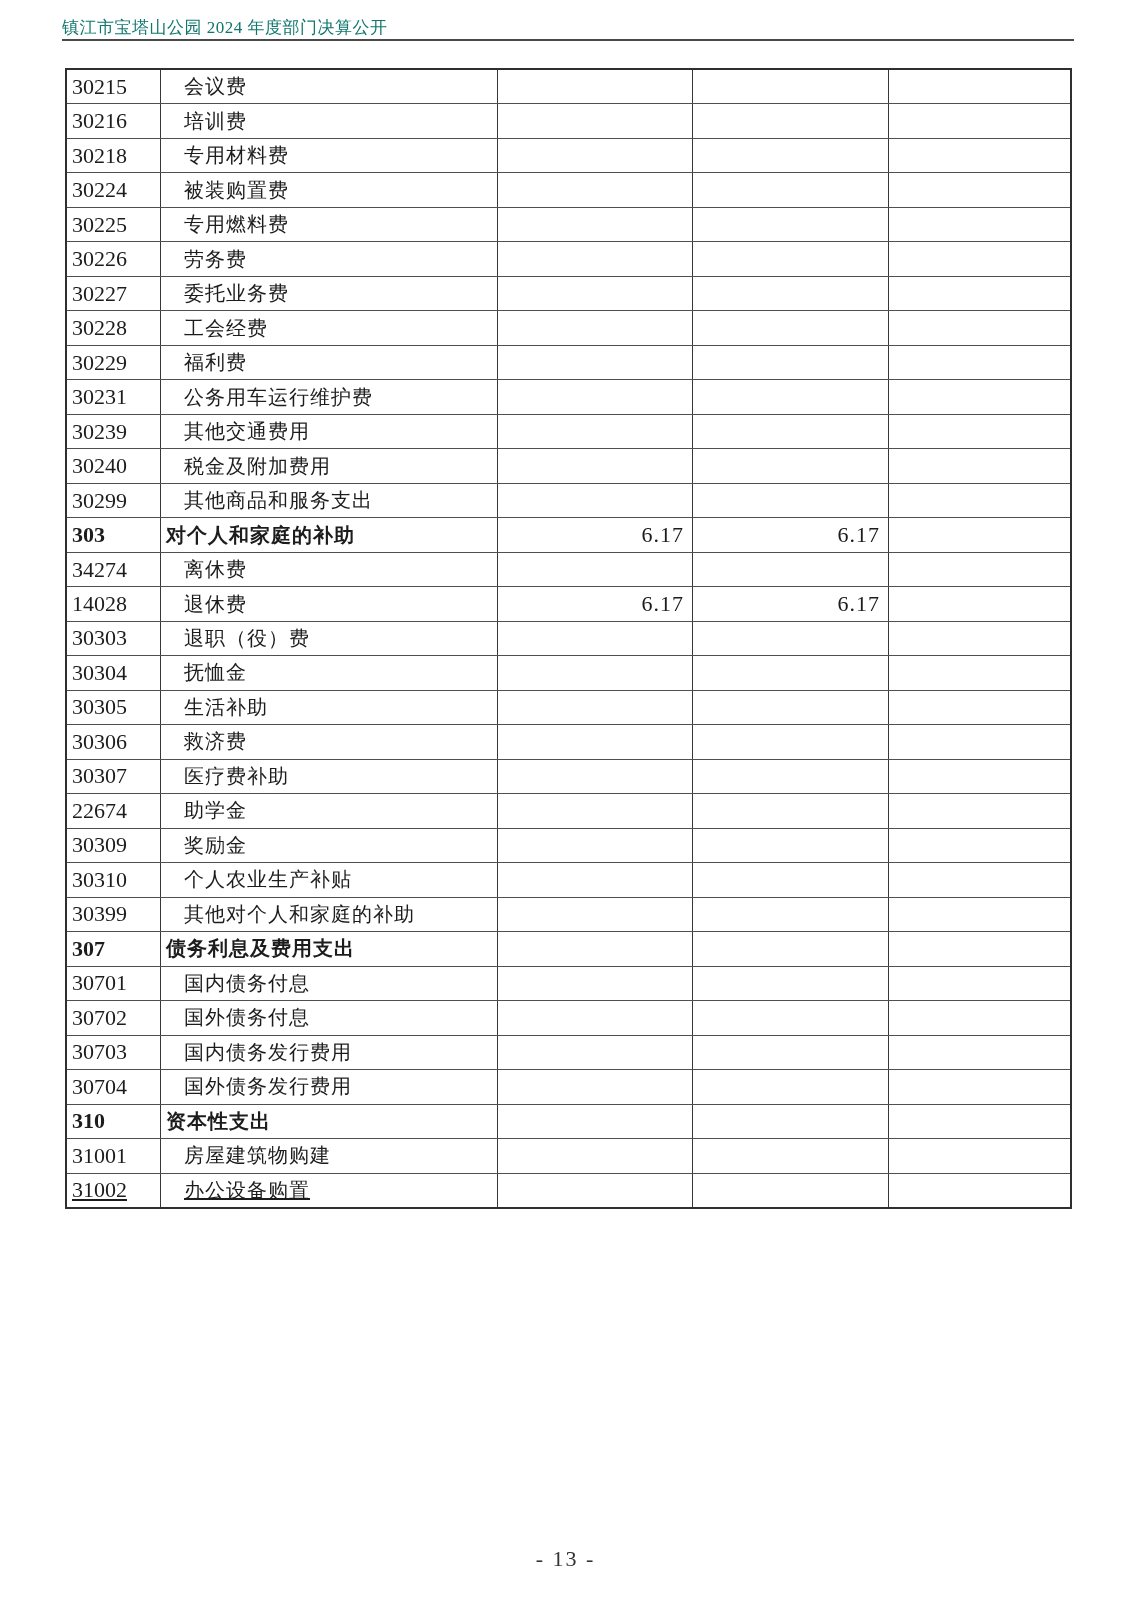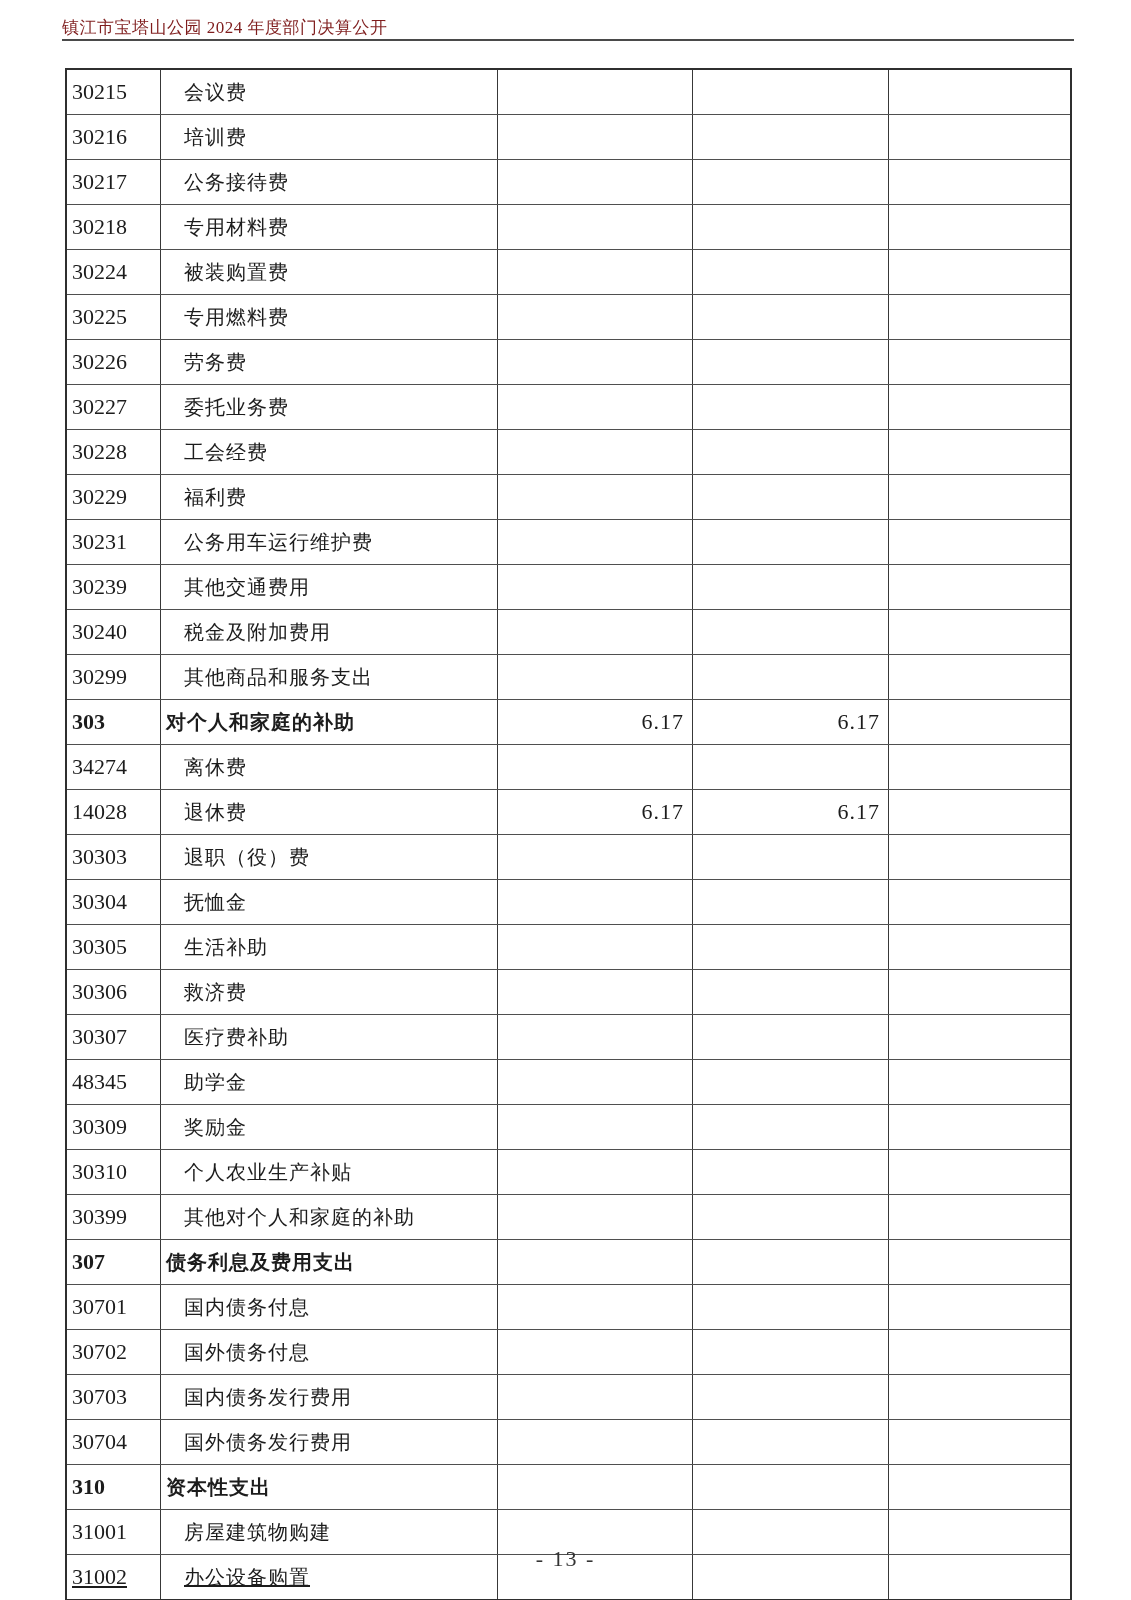--- a/index.html
+++ b/index.html
@@ -5,31 +5,31 @@
   html, body { margin: 0; padding: 0; }
   body {
     width: 1131px; height: 1600px;
     background: #ffffff;
     position: relative;
     font-family: "Liberation Serif", "DejaVu Serif", serif;
     color: #1c1c1c;
   }
   .doc-header {
     position: absolute; left: 62px; top: 16px;
-    font-size: 17px; letter-spacing: 0.5px; color: #7f1d1d;
+    font-size: 17px; letter-spacing: 0.5px; color: #0f766e;
     white-space: nowrap;
     font-family: Liberation Serif, serif;
   }
   .header-rule {
     position: absolute; left: 62px; top: 39px;
     width: 1012px; height: 2px; background: #4a4a4a;
   }
   .budget-table {
     position: absolute; left: 65px; top: 68px;
-    width: 1007px; height: 1533px;
+    width: 1007px; height: 1141px;
     box-sizing: border-box;
     border: 2px solid #2f2f2f;
     display: flex; flex-direction: column;
     background: #fff;
   }
   .trow { flex: 1; display: flex; border-bottom: 1px solid #4f4f4f; min-height: 0; }
   .trow:last-child { border-bottom: none; text-decoration: underline; }
   .cell {
     box-sizing: border-box;
     border-right: 1px solid #383838;
@@ -64,27 +64,20 @@
       <div class="cell val v3"></div>
     </div>
     <div class="trow">
       <div class="cell code">30216</div>
       <div class="cell name indent">培训费</div>
       <div class="cell val v1"></div>
       <div class="cell val v2"></div>
       <div class="cell val v3"></div>
     </div>
     <div class="trow">
-      <div class="cell code">30217</div>
-      <div class="cell name indent">公务接待费</div>
-      <div class="cell val v1"></div>
-      <div class="cell val v2"></div>
-      <div class="cell val v3"></div>
-    </div>
-    <div class="trow">
       <div class="cell code">30218</div>
       <div class="cell name indent">专用材料费</div>
       <div class="cell val v1"></div>
       <div class="cell val v2"></div>
       <div class="cell val v3"></div>
     </div>
     <div class="trow">
       <div class="cell code">30224</div>
       <div class="cell name indent">被装购置费</div>
       <div class="cell val v1"></div>
@@ -204,21 +197,21 @@
       <div class="cell val v3"></div>
     </div>
     <div class="trow">
       <div class="cell code">30307</div>
       <div class="cell name indent">医疗费补助</div>
       <div class="cell val v1"></div>
       <div class="cell val v2"></div>
       <div class="cell val v3"></div>
     </div>
     <div class="trow">
-      <div class="cell code">48345</div>
+      <div class="cell code">22674</div>
       <div class="cell name indent">助学金</div>
       <div class="cell val v1"></div>
       <div class="cell val v2"></div>
       <div class="cell val v3"></div>
     </div>
     <div class="trow">
       <div class="cell code">30309</div>
       <div class="cell name indent">奖励金</div>
       <div class="cell val v1"></div>
       <div class="cell val v2"></div>

